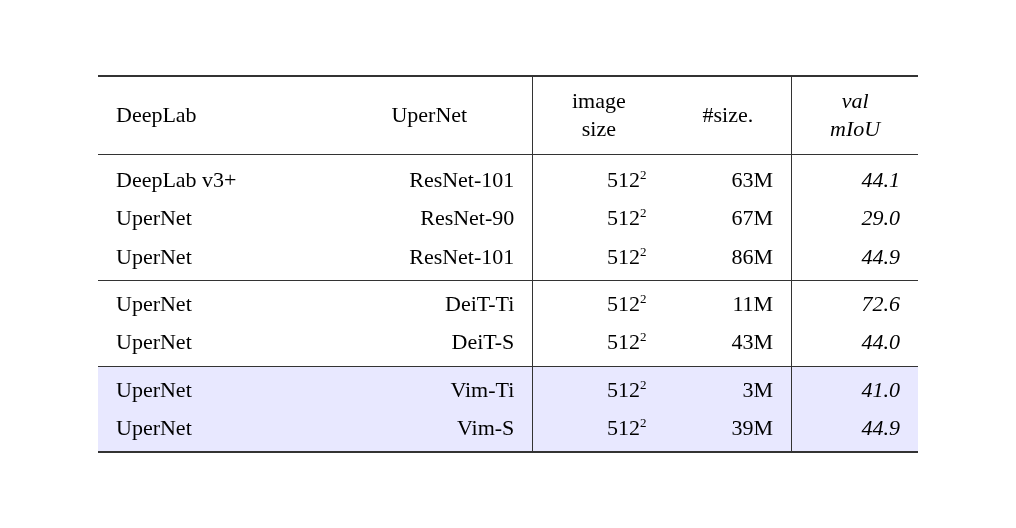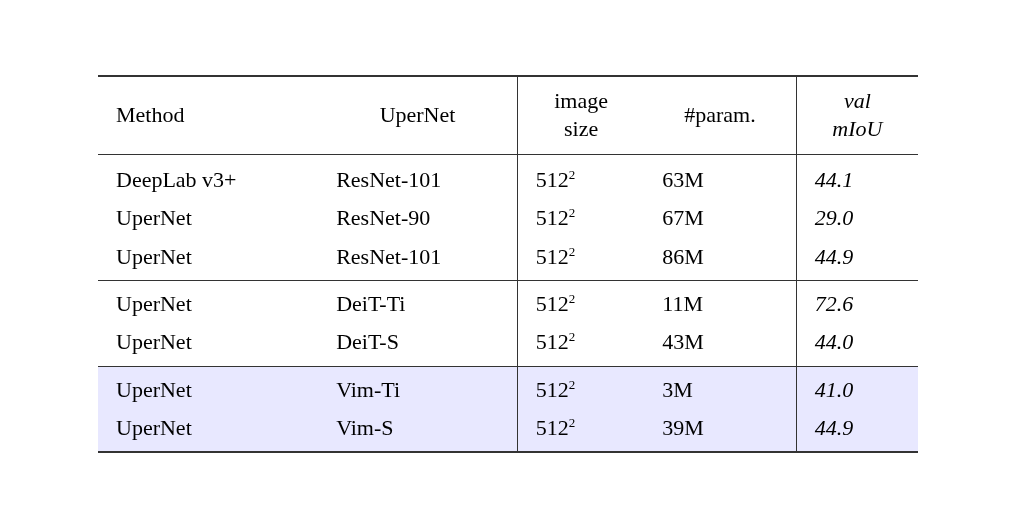--- a/index.html
+++ b/index.html
@@ -41,21 +41,21 @@
       vertical-align: middle;
       line-height: 1.3;
     }
 
     th.method-col {
       text-align: left;
     }
 
     td {
       padding: 6px 18px;
-      text-align: left;
+      text-align: right;
       vertical-align: middle;
     }
 
     td.method-col {
       text-align: left;
     }
 
     .border-right {
       border-right: 1.5px solid #333;
     }
@@ -90,24 +90,24 @@
       padding-top: 12px;
     }
   </style>
 </head>
 <body>
 
 <div class="table-container">
   <table>
     <thead>
       <tr>
-        <th class="method-col">Method</th>
+        <th class="method-col">DeepLab</th>
         <th class="border-right">UperNet</th>
         <th>image<br>size</th>
-        <th>#param.</th>
+        <th>#size.</th>
         <th class="border-left italic"><span class="italic">val</span><br>mIoU</th>
       </tr>
     </thead>
     <tbody id="table-body">
     <tr class="first-group-first">
           <td class="method-col">DeepLab v3+</td>
           <td class="border-right">ResNet-101</td>
           <td>512<sup>2</sup></td>
           <td>63M</td>
           <td class="border-left">44.1</td>

